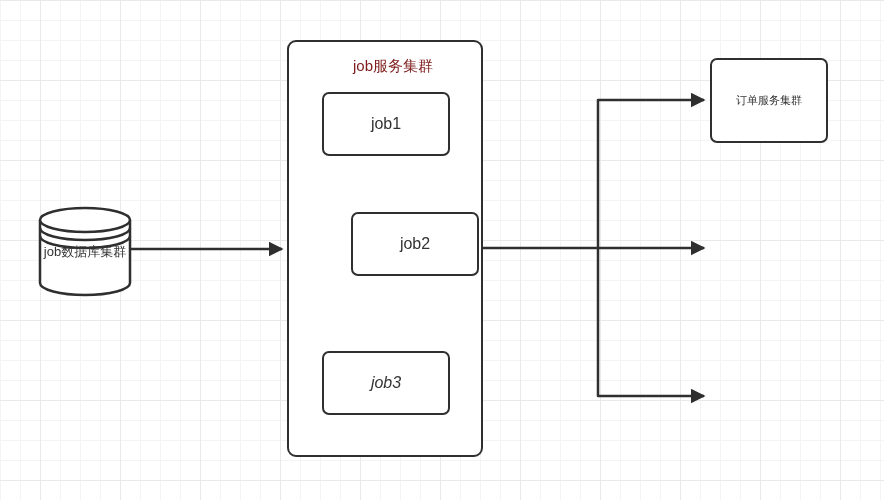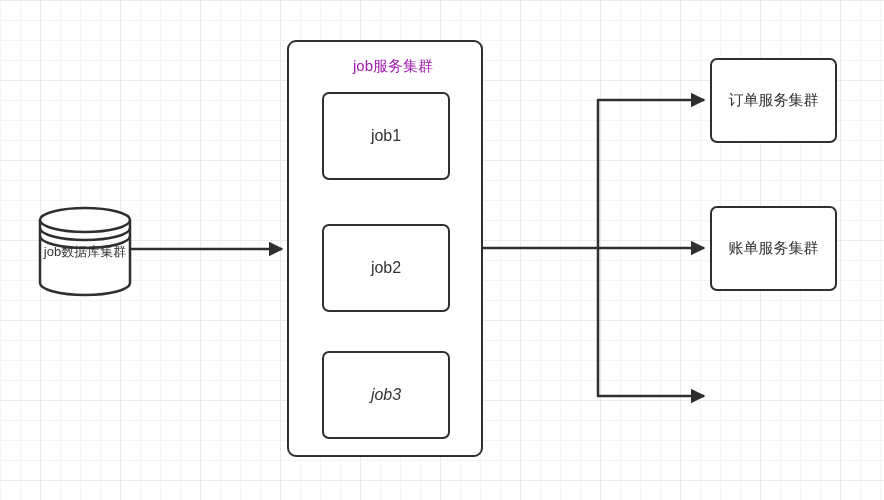--- a/index.html
+++ b/index.html
@@ -45,38 +45,38 @@
     left: 287px;
     top: 40px;
     width: 196px;
     height: 417px;
     align-items: flex-start;
     border-radius: 9px;
   }
   .cluster-title {
     margin-top: 15px;
     font-size: 15px;
-    color: #a21caf;
+    color: #7f1d1d;
     margin-left: 16px;
   }
   .job-box {
     left: 322px;
     width: 128px;
-    height: 88px;
+    height: 64px;
     font-size: 16px;
     border-radius: 7px;
   }
   .job-1 { top: 92px; }
-  .job-2 { top: 224px; }
+  .job-2 { top: 212px; margin-left: 29px; }
   .job-3 { top: 351px; font-style: italic; }
   .svc-box {
     left: 710px;
-    width: 127px;
+    width: 118px;
     height: 85px;
-    font-size: 15px;
+    font-size: 11px;
     border-radius: 7px;
   }
   .svc-1 { top: 58px; }
   .svc-2 { top: 206px; }
   .svc-3 { top: 353px; }
   .db-label {
     position: absolute;
     left: 42px;
     top: 241px;
     width: 86px;
@@ -133,18 +133,15 @@
   <div class="node job-box job-2">
     <span>job2</span>
   </div>
   <div class="node job-box job-3">
     <span>job3</span>
   </div>
 
   <div class="node svc-box svc-1">
     <span>订单服务集群</span>
   </div>
-  <div class="node svc-box svc-2">
-    <span>账单服务集群</span>
-  </div>
 
 
 </div>
 
 </body></html>

